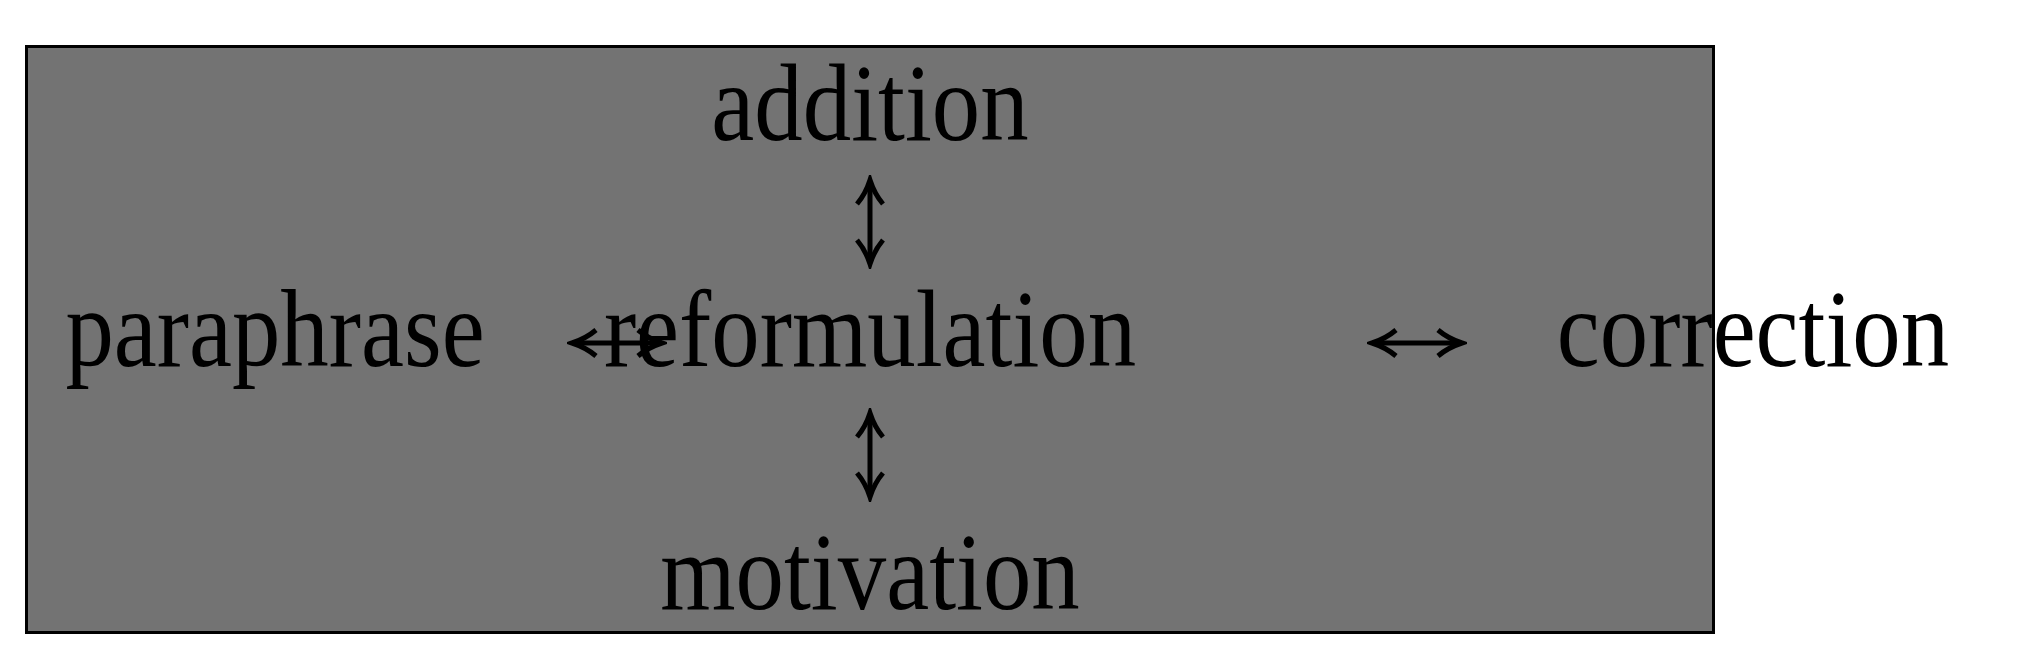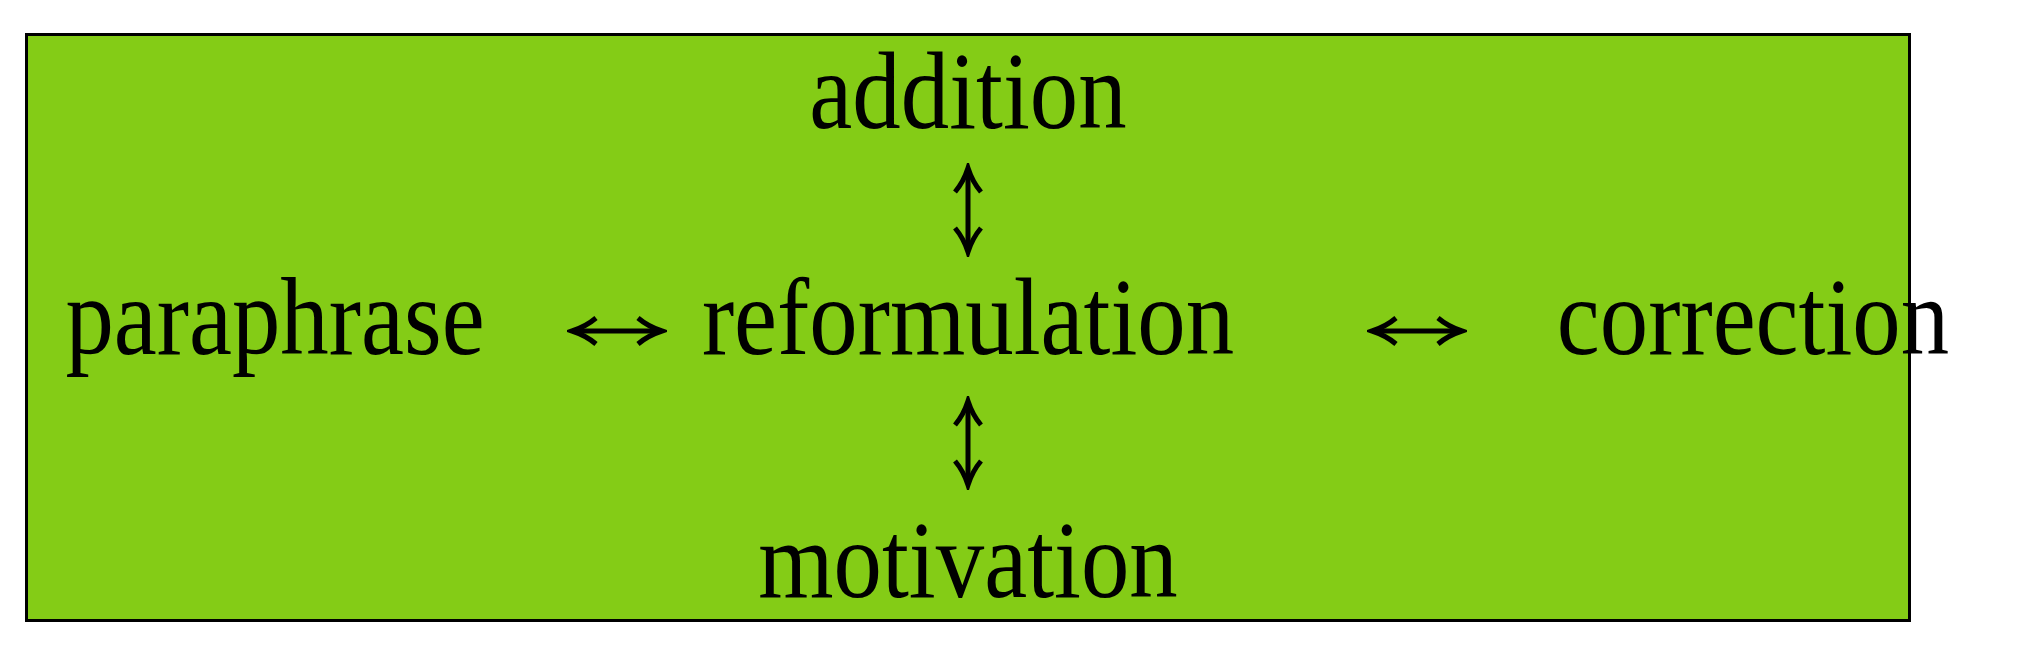--- a/index.html
+++ b/index.html
@@ -11,26 +11,26 @@
     position: relative;
     width: 2033px;
     height: 659px;
     overflow: hidden;
     font-family: "Liberation Serif", "DejaVu Serif", serif;
     color: #000000;
   }
   .frame {
     position: absolute;
     left: 25px;
-    top: 33px;
-    width: 1886px;
+    top: 45px;
+    width: 1690px;
     height: 589px;
     border: 3px solid #000000;
     box-sizing: border-box;
-    background: #84cc16;
+    background: #737373;
   }
   .word {
     position: absolute;
     font-size: 110px;
     line-height: 1;
     white-space: nowrap;
     transform: translateX(-50%) scaleX(0.88);
     transform-origin: center top;
   }
   .word-top    { left: 50%;    top: 0; }

